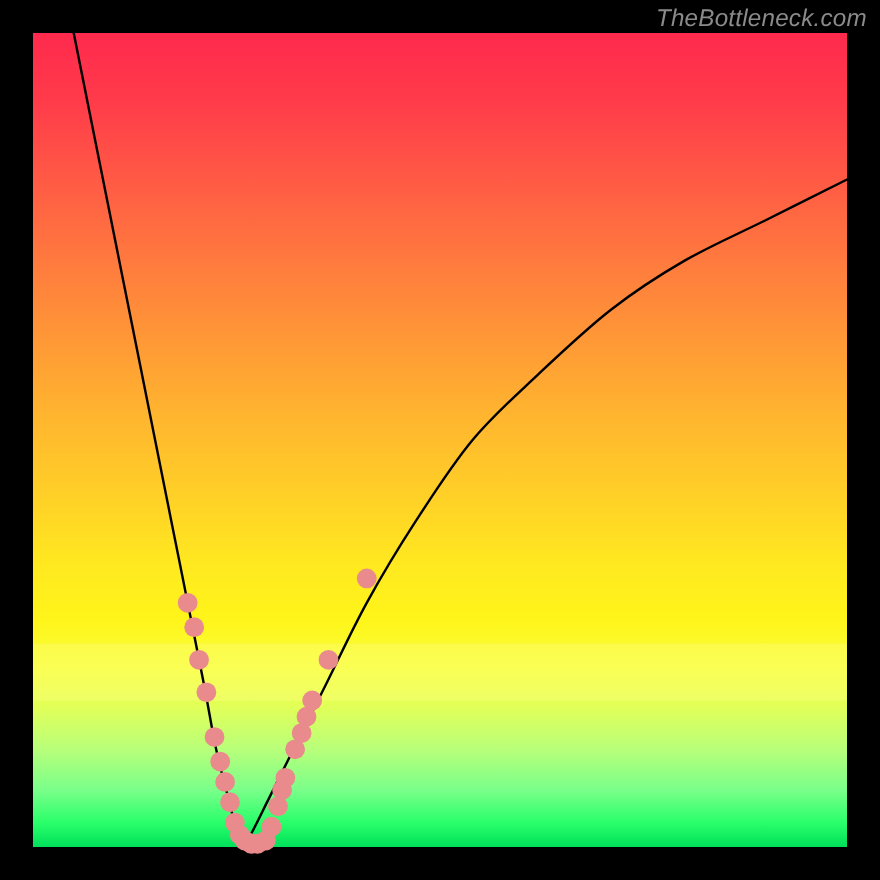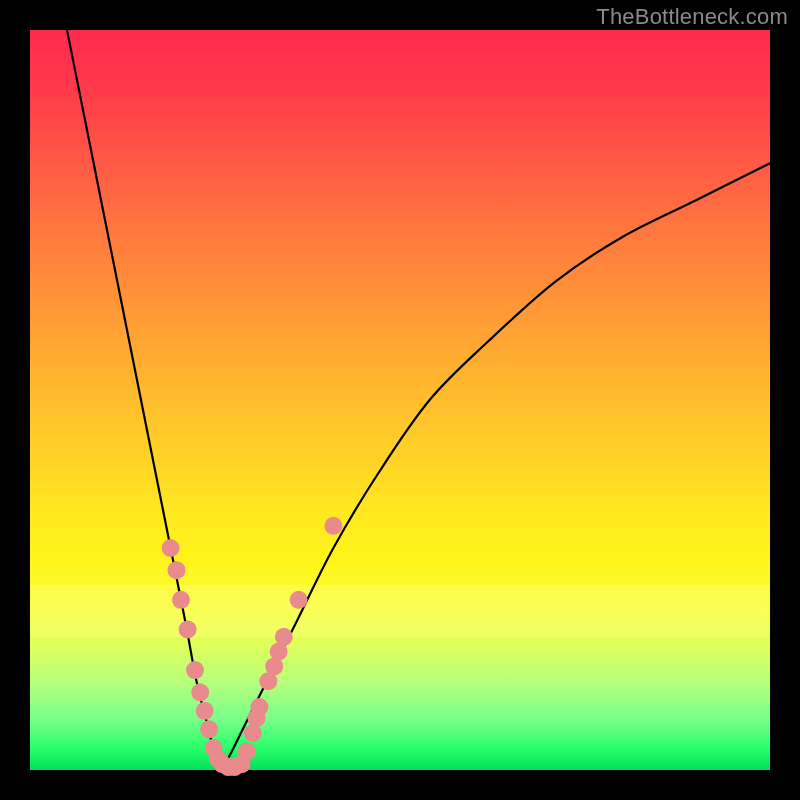--- a/index.html
+++ b/index.html
@@ -49,20 +49,21 @@
   }
   .watermark {
     position: absolute;
     top: 4px;
     right: 12px;
     color: #8a8a8a;
     font-size: 22px;
     font-weight: 500;
     letter-spacing: 0.2px;
     user-select: none;
+    font-style: italic;
   }
   svg.curve {
     position: absolute;
     left: 0;
     top: 0;
     width: 740px;
     height: 740px;
     overflow: visible;
   }
   .curve-path {

